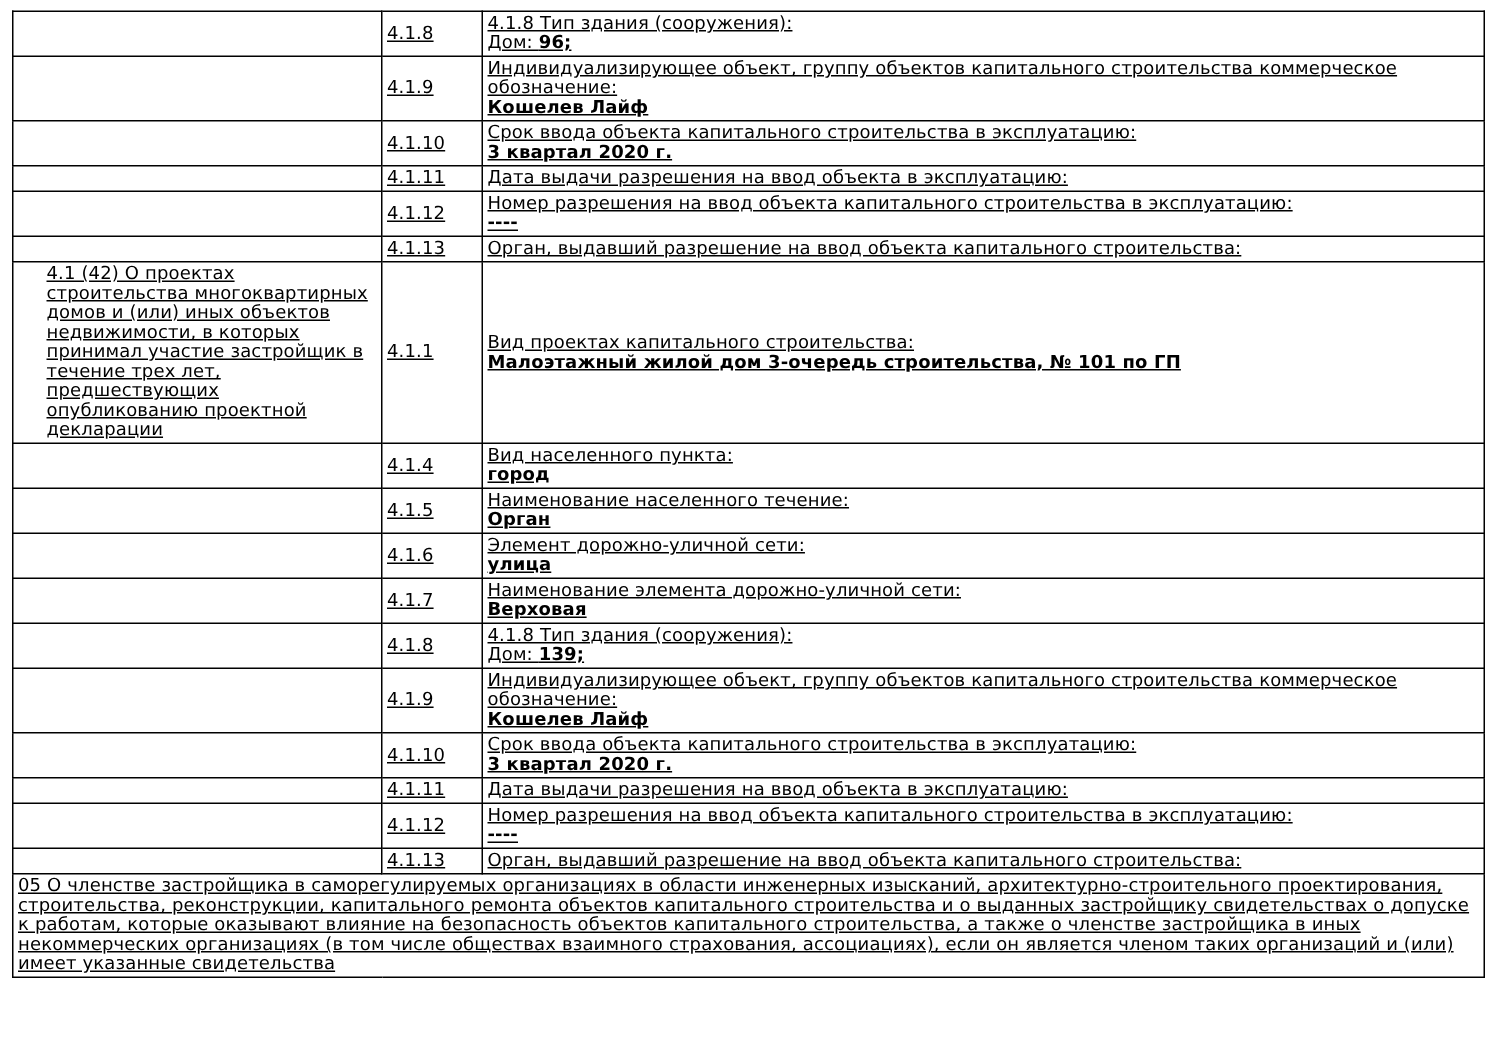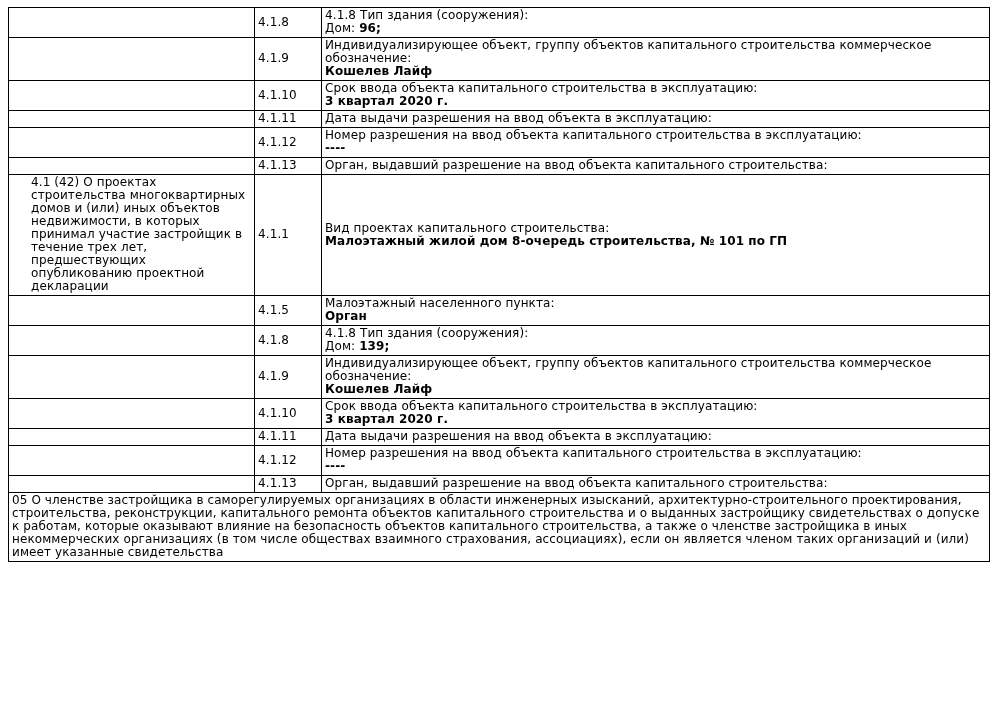--- a/index.html
+++ b/index.html
@@ -25,20 +25,21 @@
   col.c-num { width: 67px; }
   col.c-content { width: 668px; }
   td {
     border: 1px solid #000000;
     font-size: 12px;
     line-height: 13px;
     letter-spacing: 0.1px;
     padding: 1px 3px 2px 3px;
     color: #000000;
     word-wrap: break-word;
+    text-decoration: underline;
   }
   td.cell-left {
     vertical-align: top;
     padding-left: 22px;
   }
   td.cell-num {
     vertical-align: middle;
   }
   td.cell-content {
     vertical-align: middle;
@@ -103,29 +104,53 @@
     <td class="cell-num">4.1.13</td>
     <td class="cell-content">
             <div><span>Орган, выдавший разрешение на ввод объекта капитального строительства:</span></div>
           </td>
   </tr>
         <tr>
     <td class="cell-left">4.1 (42) О проектах строительства многоквартирных домов и (или) иных объектов недвижимости, в которых принимал участие застройщик в течение трех лет, предшествующих опубликованию проектной декларации</td>
     <td class="cell-num">4.1.1</td>
     <td class="cell-content">
             <div><span>Вид проектах капитального строительства:</span></div>
-            <div><span class="b">Малоэтажный жилой дом 8-очередь строительства, № 101 по ГП</span></div>
+            <div><span class="b">Малоэтажный жилой дом 3-очередь строительства, № 101 по ГП</span></div>
+          </td>
+  </tr>
+        <tr>
+    <td class="cell-left"></td>
+    <td class="cell-num">4.1.4</td>
+    <td class="cell-content">
+            <div><span>Вид населенного пункта:</span></div>
+            <div><span class="b">город</span></div>
           </td>
   </tr>
         <tr>
     <td class="cell-left"></td>
     <td class="cell-num">4.1.5</td>
     <td class="cell-content">
-            <div><span>Малоэтажный населенного пункта:</span></div>
+            <div><span>Наименование населенного течение:</span></div>
             <div><span class="b">Орган</span></div>
+          </td>
+  </tr>
+        <tr>
+    <td class="cell-left"></td>
+    <td class="cell-num">4.1.6</td>
+    <td class="cell-content">
+            <div><span>Элемент дорожно-уличной сети:</span></div>
+            <div><span class="b">улица</span></div>
+          </td>
+  </tr>
+        <tr>
+    <td class="cell-left"></td>
+    <td class="cell-num">4.1.7</td>
+    <td class="cell-content">
+            <div><span>Наименование элемента дорожно-уличной сети:</span></div>
+            <div><span class="b">Верховая</span></div>
           </td>
   </tr>
         <tr>
     <td class="cell-left"></td>
     <td class="cell-num">4.1.8</td>
     <td class="cell-content">
             <div><span>4.1.8 Тип здания (сооружения):</span></div>
             <div><span>Дом: </span><span class="b">139;</span></div>
           </td>
   </tr>

